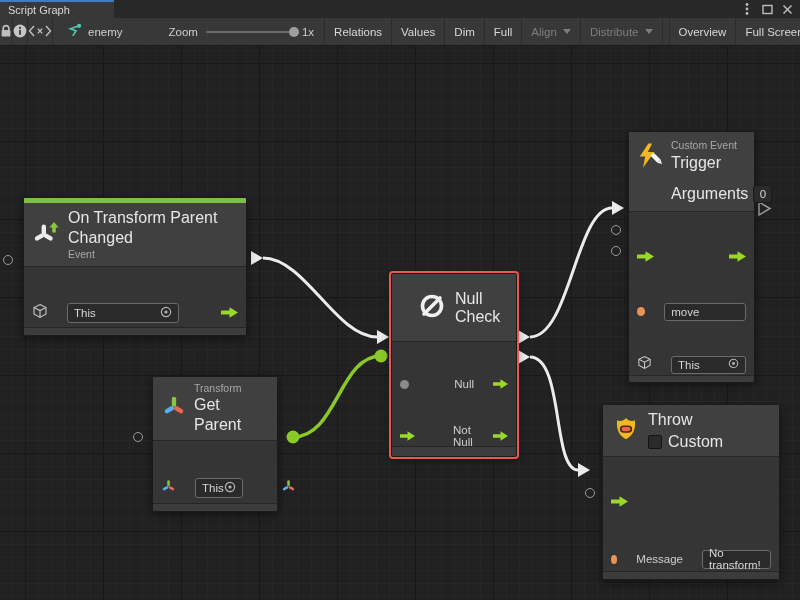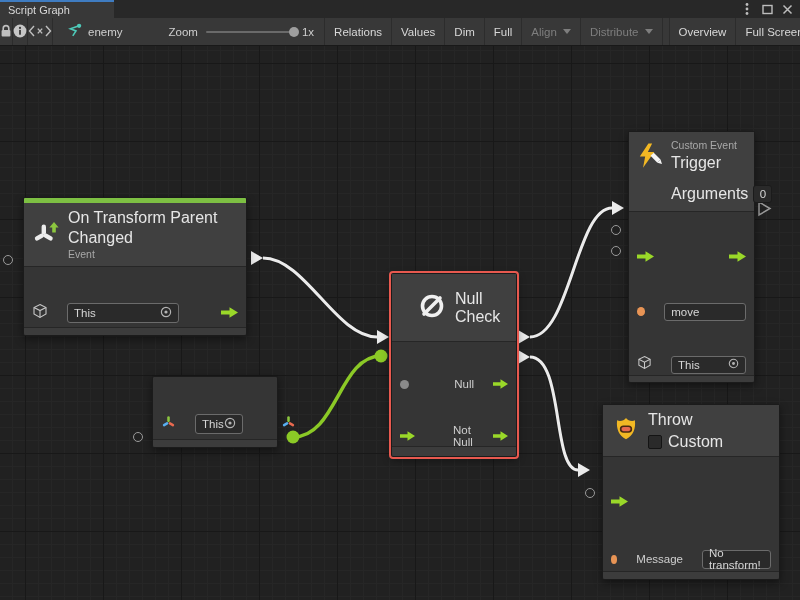--- a/index.html
+++ b/index.html
@@ -269,20 +269,33 @@
         <span>
           <svg width="15" height="10" viewBox="0 0 16 10">
               <path d="M0 3.2 H8 V0 L16 5 L8 10 V6.8 H0 Z" fill="#9ad829"></path>
             </svg>
         </span>
       </div>
       <div class="node-footer" style="height:10px;"></div>
     </div>
 
     <div class="node" style="left:152px; top:330px; width:126px;">
+      <div class="node-header">
+        <span>
+          <svg width="24" height="24" viewBox="0 0 22 22">
+            <rect x="9" y="1.5" width="4" height="9.2" rx="2" fill="#8cc63f"></rect>
+            <rect x="9" y="1.5" width="4" height="9.2" rx="2" fill="#e8694f" transform="rotate(120 11 11)"></rect>
+            <rect x="9" y="1.5" width="4" height="9.2" rx="2" fill="#58aef0" transform="rotate(-120 11 11)"></rect>
+          </svg>
+        </span>
+        <div class="titles">
+          <span class="node-sub">Transform</span>
+          <span class="node-title">Get Parent</span>
+        </div>
+      </div>
       <div class="node-row" style="height:30px;">
         <span>
           <svg width="15" height="15" viewBox="0 0 20 20">
             <rect x="8.3" y="1.5" width="3.4" height="8" rx="1.7" fill="#8cc63f"></rect>
             <rect x="8.3" y="1.5" width="3.4" height="8" rx="1.7" fill="#e8694f" transform="rotate(120 10 10)"></rect>
             <rect x="8.3" y="1.5" width="3.4" height="8" rx="1.7" fill="#58aef0" transform="rotate(-120 10 10)"></rect>
           </svg>
         </span>
         <div class="field" style="width:76px;">
           <span>This</span>

